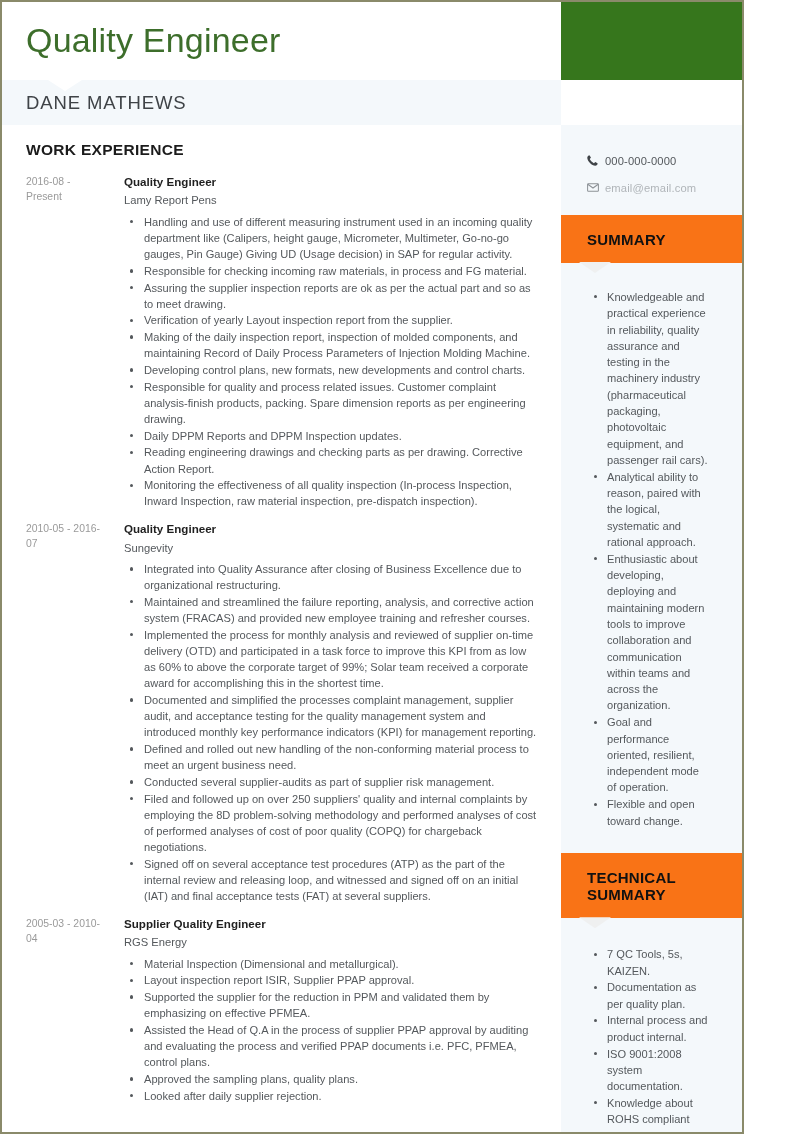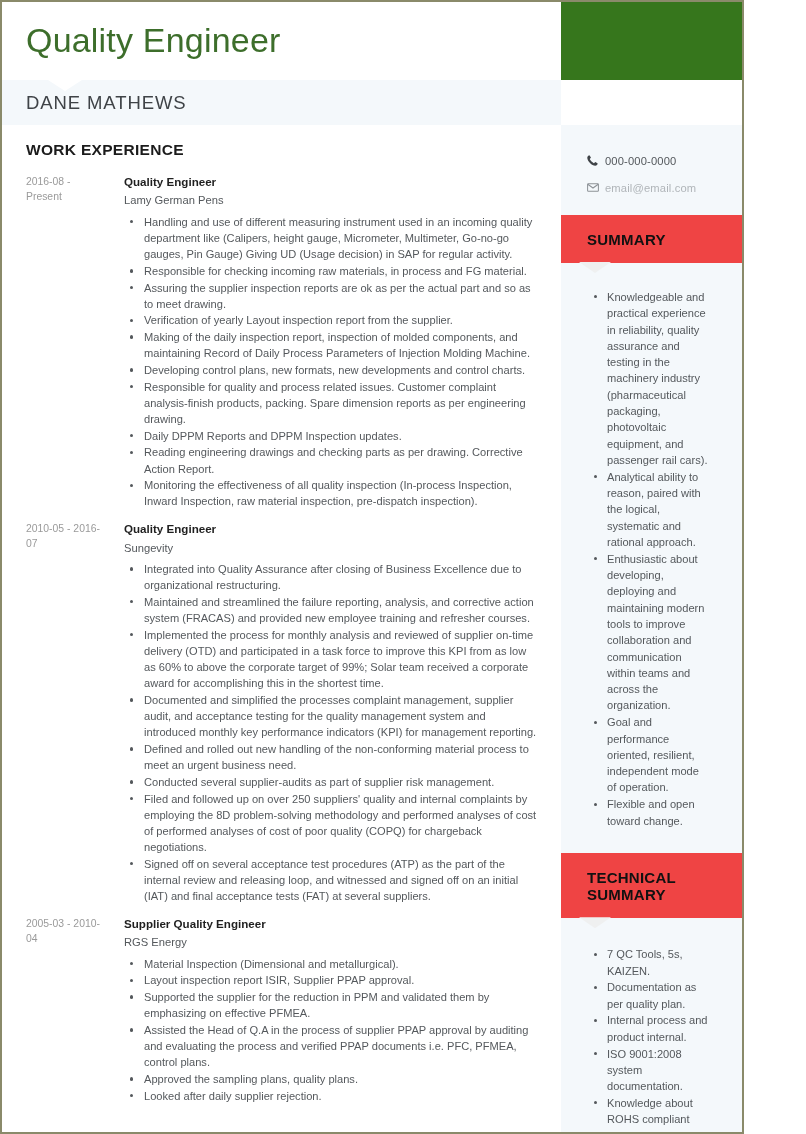--- a/index.html
+++ b/index.html
@@ -177,21 +177,21 @@
     align-items: center;
     justify-content: flex-start;
     color: #3f4347;
   }
   .contact-line.muted { color: #b0b5b9; }
   .contact-line.muted .ci { color: #8d9297; }
   .contact-text { padding-left: 2px; letter-spacing: 0.15px; }
 
   .side-section-head {
     position: relative;
-    background: #ef4444;
+    background: #f97316;
     padding: 16px 0 15px 26px;
   }
   .side-section-head .notch {
     position: absolute;
     bottom: -10px;
     left: 18px;
     width: 32px;
     height: 11px;
     background: #eff0f0;
     clip-path: polygon(0 0, 100% 0, 50% 100%);
@@ -254,21 +254,21 @@
   <div class="body-row">
 
     <div class="main-col">
 
       <div class="section-title">WORK EXPERIENCE</div>
 
       <div class="entry">
         <div class="entry-dates">2016-08 - Present</div>
         <div class="entry-body">
           <div class="entry-role">Quality Engineer</div>
-          <div class="entry-org">Lamy German Pens</div>
+          <div class="entry-org">Lamy Report Pens</div>
           <ul class="bullets">
             <li>Handling and use of different measuring instrument used in an incoming quality department like (Calipers, height gauge, Micrometer, Multimeter, Go-no-go gauges, Pin Gauge) Giving UD (Usage decision) in SAP for regular activity.</li>
             <li>Responsible for checking incoming raw materials, in process and FG material.</li>
             <li>Assuring the supplier inspection reports are ok as per the actual part and so as to meet drawing.</li>
             <li>Verification of yearly Layout inspection report from the supplier.</li>
             <li>Making of the daily inspection report, inspection of molded components, and maintaining Record of Daily Process Parameters of Injection Molding Machine.</li>
             <li>Developing control plans, new formats, new developments and control charts.</li>
             <li>Responsible for quality and process related issues. Customer complaint analysis-finish products, packing. Spare dimension reports as per engineering drawing.</li>
             <li>Daily DPPM Reports and DPPM Inspection updates.</li>
             <li>Reading engineering drawings and checking parts as per drawing. Corrective Action Report.</li>

